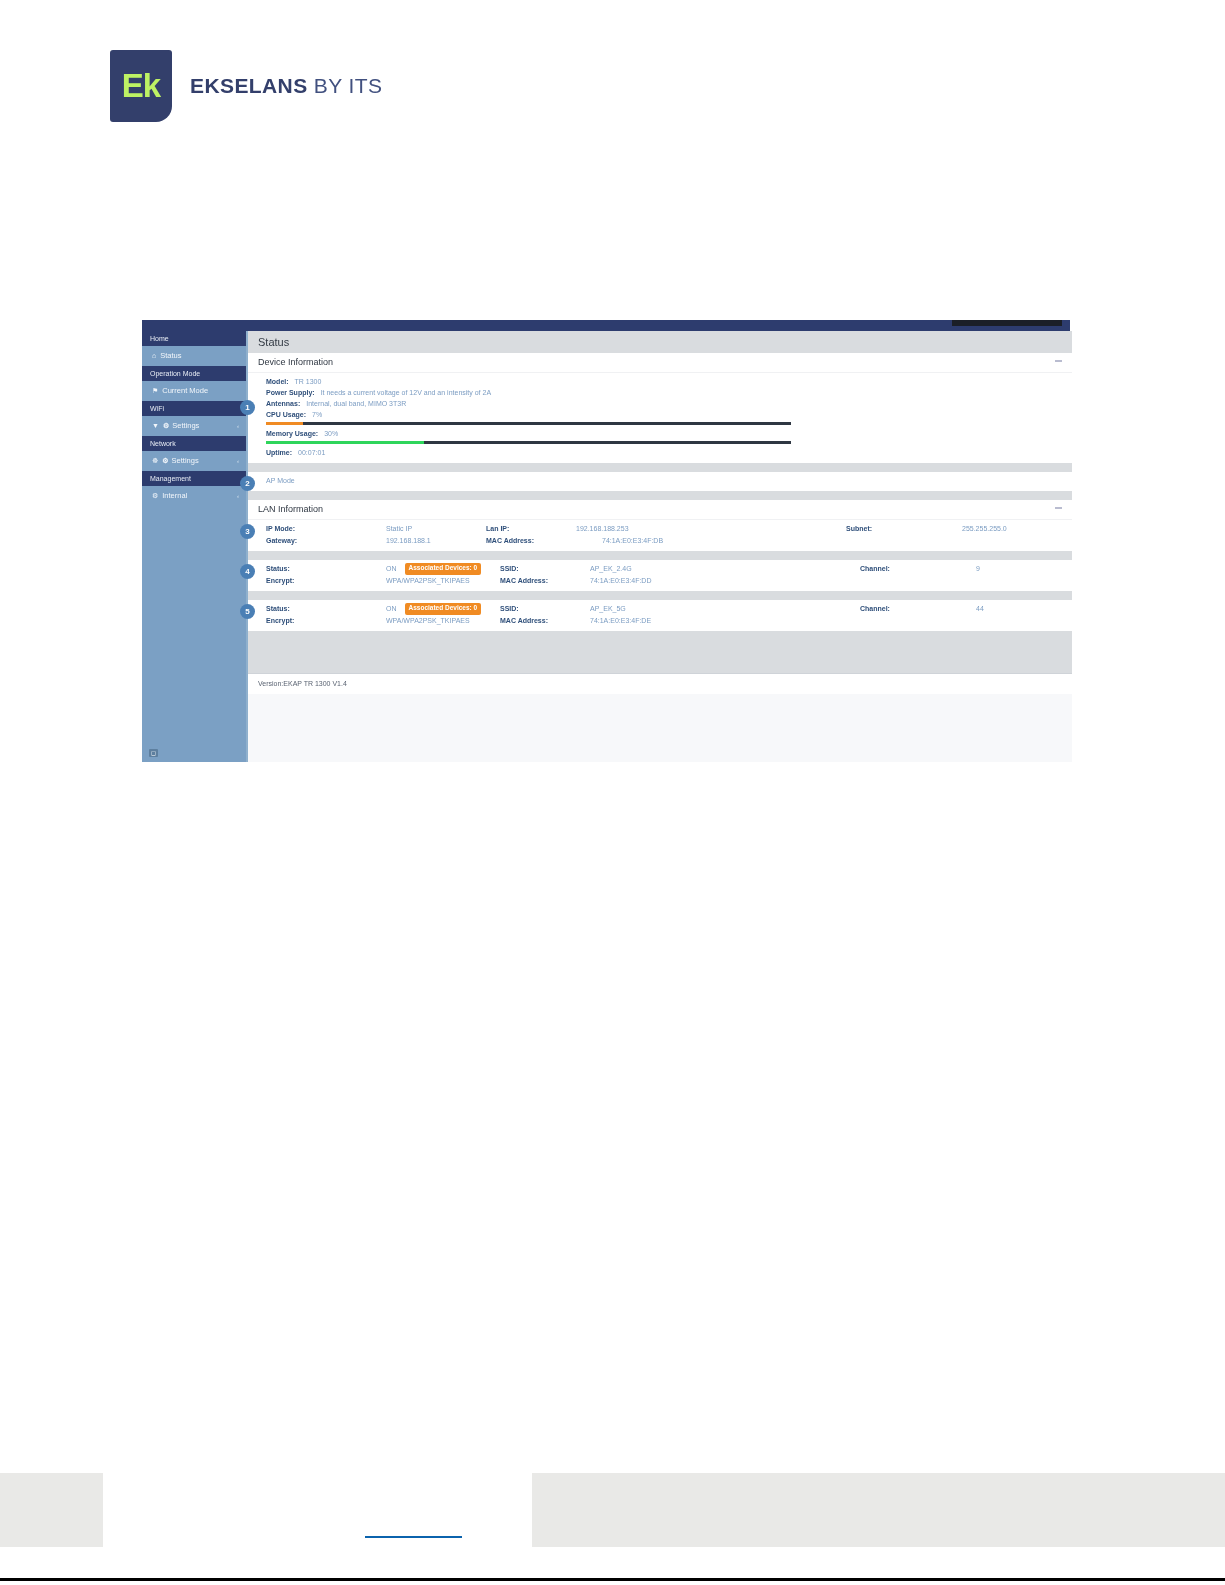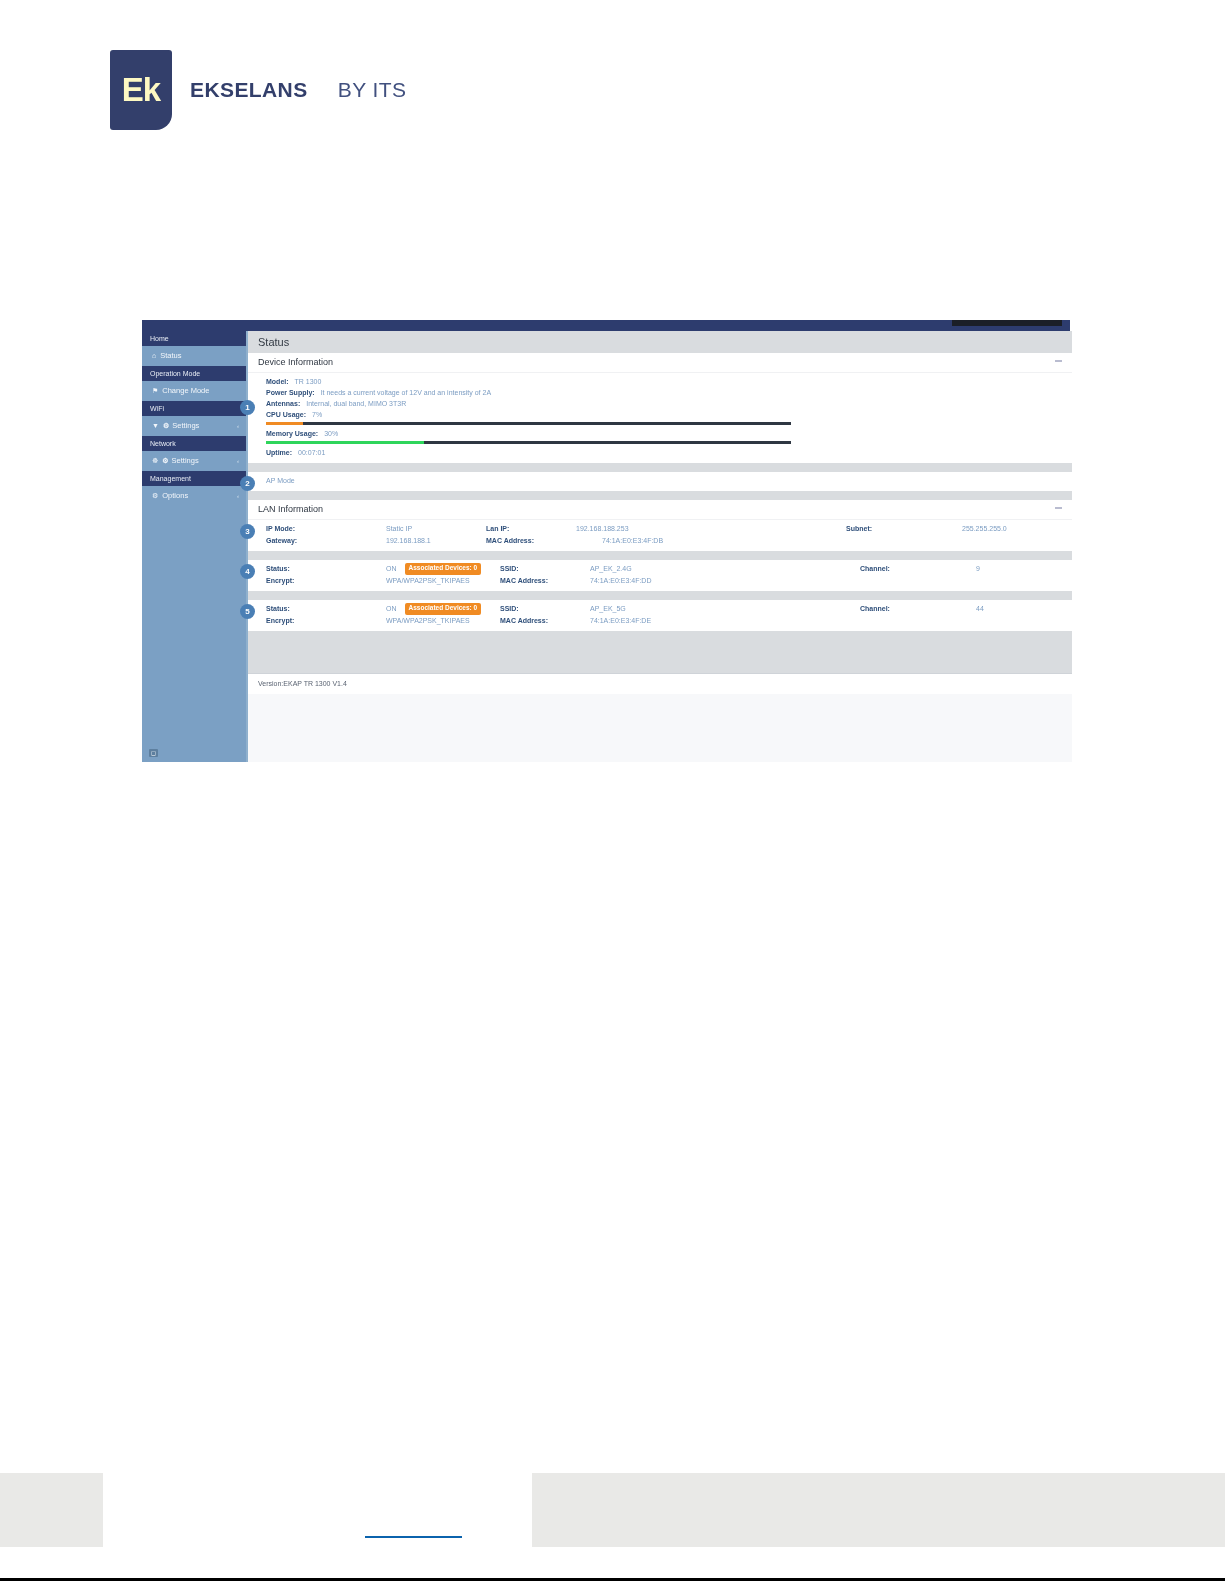--- a/index.html
+++ b/index.html
@@ -18,41 +18,41 @@
   
   .brand {
     position: absolute;
     left: 110px;
     top: 50px;
     display: flex;
     align-items: center;
   }
   .brand-mark {
     width: 62px;
-    height: 80px;
+    height: 72px;
     background: #333f6b;
     border-radius: 3px 3px 16px 3px;
-    color: #fef9c3;
+    color: #bef264;
     font-size: 33px;
     font-weight: bold;
     letter-spacing: -1px;
     display: flex;
     align-items: center;
     justify-content: center;
     font-family: "Liberation Sans", sans-serif;
   }
   .brand-text {
     margin-left: 18px;
     font-size: 21px;
     letter-spacing: 0.4px;
     color: #333f6b;
     white-space: nowrap;
   }
   .brand-text .b-strong { font-weight: bold; }
-  .brand-text .b-light  { font-weight: normal; color: #41507f; margin-left: 24px; }
+  .brand-text .b-light  { font-weight: normal; color: #41507f; }
 
   
   .ui {
     position: absolute;
     left: 142px;
     top: 320px;
     width: 928px;
     height: 442px;
     background: #ffffff;
   }
@@ -277,21 +277,21 @@
 
     <div class="side-head">Home</div>
     <div class="side-item">
       <span class="ico">⌂</span>
       <span>Status</span>
     </div>
 
     <div class="side-head">Operation Mode</div>
     <div class="side-item">
       <span class="ico">⚑</span>
-      <span>Change Mode</span>
+      <span>Current Mode</span>
     </div>
 
     <div class="side-head">WiFi</div>
     <div class="side-item">
       <span class="ico">▼</span>
       <span class="ico2">⚙</span>
       <span>Settings</span>
       <span class="caret">‹</span>
     </div>
 
@@ -299,21 +299,21 @@
     <div class="side-item">
       <span class="ico">☸</span>
       <span class="ico2">⚙</span>
       <span>Settings</span>
       <span class="caret">‹</span>
     </div>
 
     <div class="side-head">Management</div>
     <div class="side-item">
       <span class="ico">⚙</span>
-      <span>Options</span>
+      <span>Internal</span>
       <span class="caret">‹</span>
     </div>
 
     <div class="side-foot-icon">◻</div>
   </div>
 
   <div class="content">
 
     <div class="page-title">Status</div>
 

